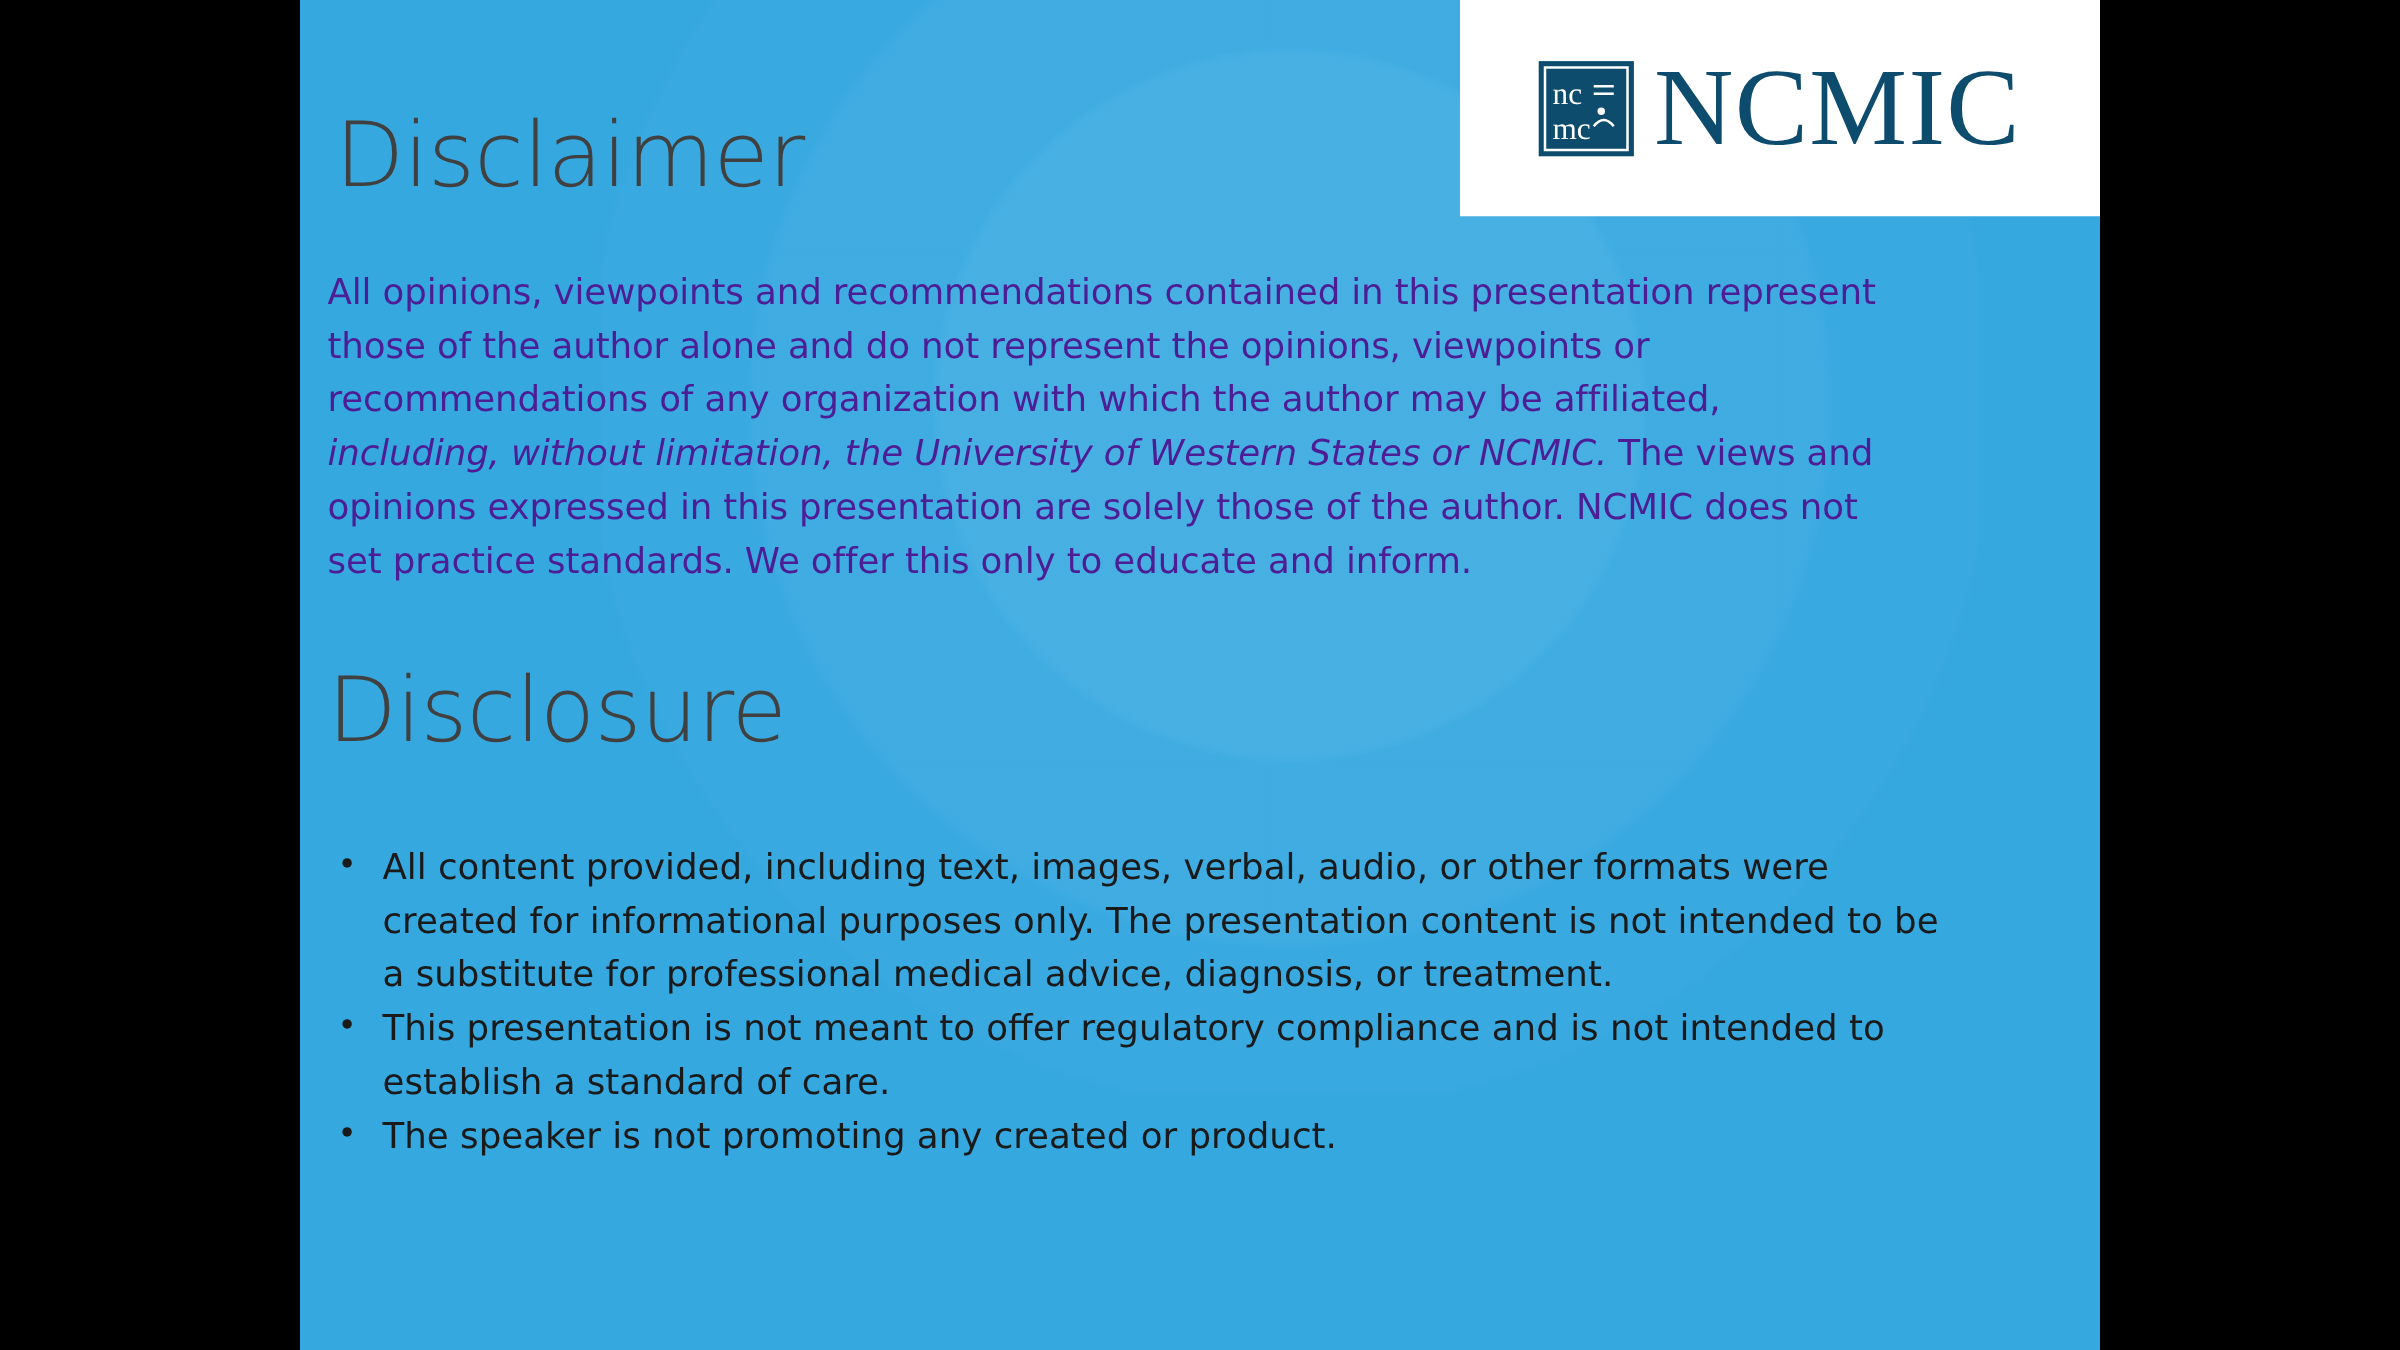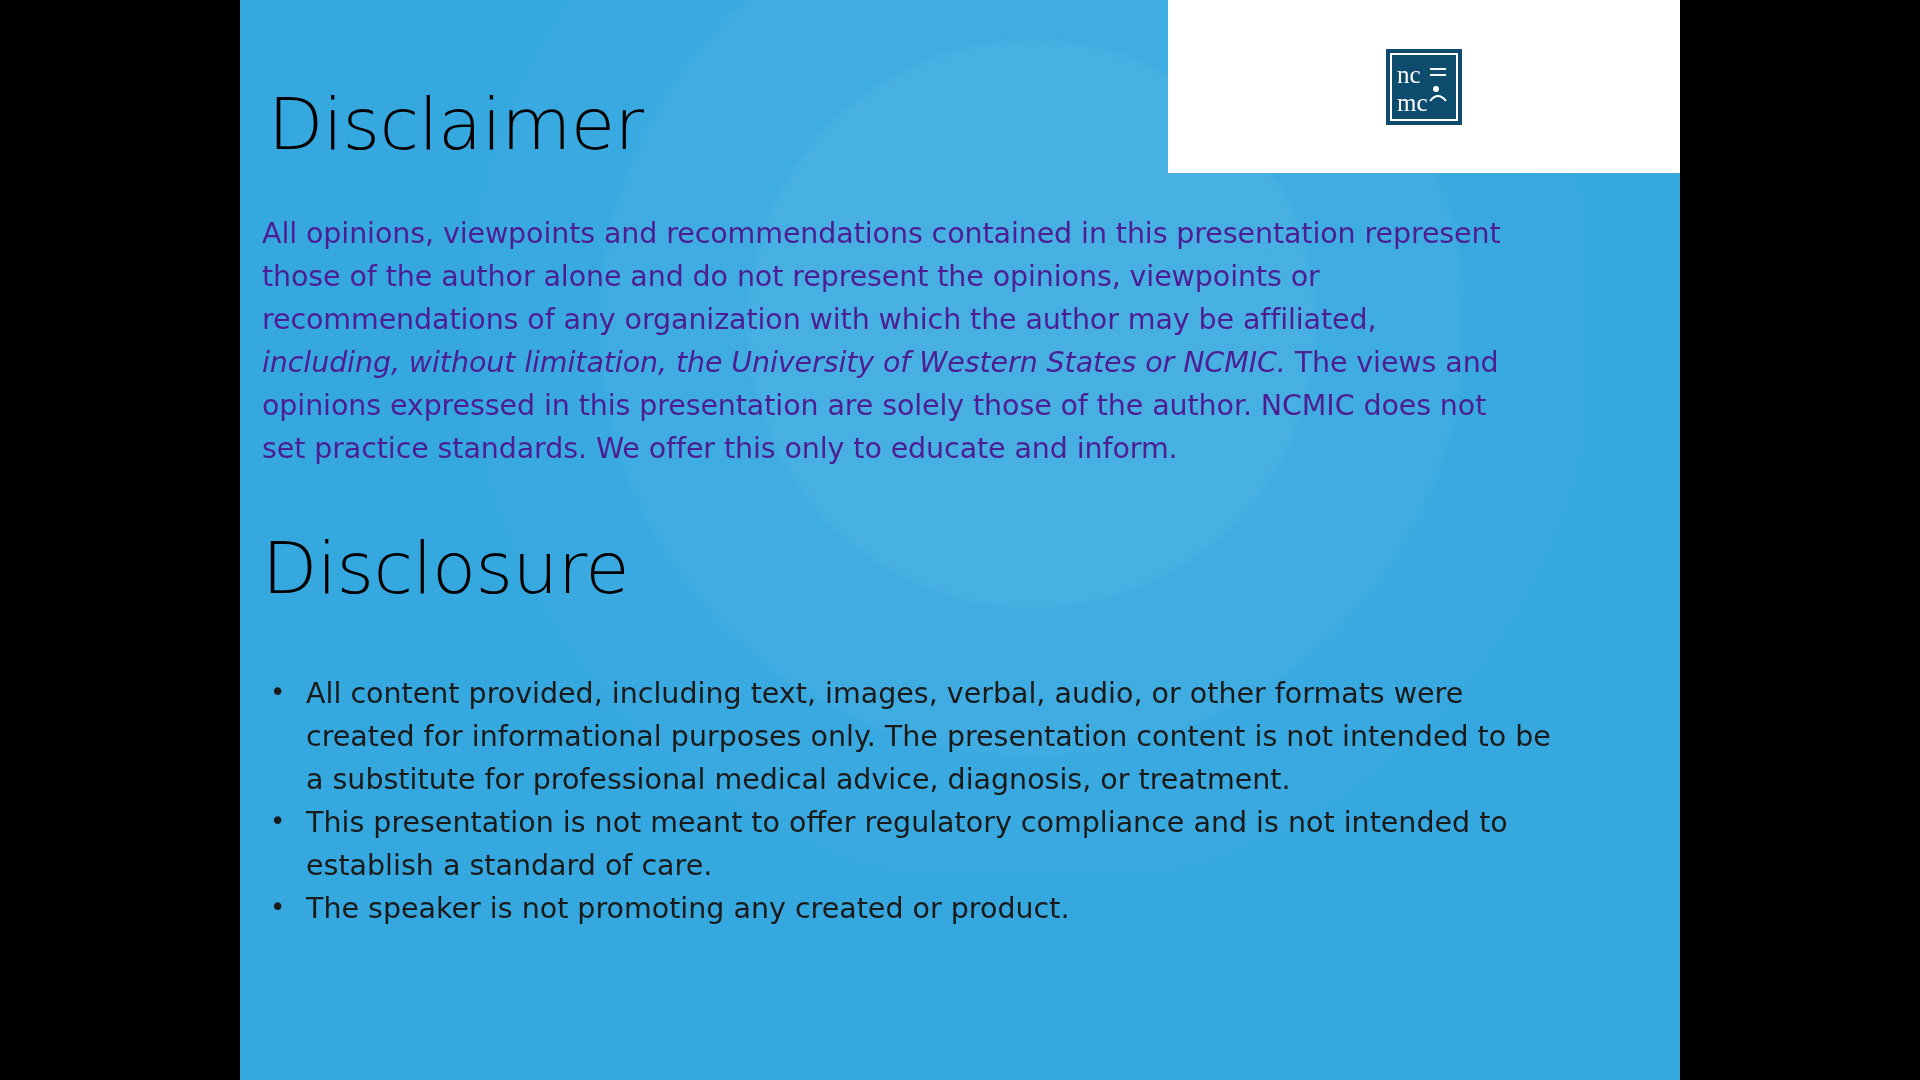--- a/index.html
+++ b/index.html
@@ -70,21 +70,21 @@
     font-family: "Liberation Serif", serif;
     font-size: 88px;
     line-height: 1;
     letter-spacing: 1px;
     font-weight: 400;
     white-space: nowrap;
   }
   .slide-h1 {
     position: absolute;
     left: 28px;
-    color: #000000;
+    color: #404040;
     font-family: "DejaVu Sans", sans-serif;
     font-weight: 300;
     font-size: 72px;
     line-height: 1;
     letter-spacing: -0.5px;
     white-space: nowrap;
   }
   #title-disclaimer { top: 88px; }
   #title-disclosure  { top: 532px; left: 22px; }
 
@@ -141,20 +141,21 @@
         <svg class="mk" viewBox="0 0 76 76" xmlns="http://www.w3.org/2000/svg" aria-hidden="true">
           <rect x="0" y="0" width="76" height="76" fill="#0E4C6E"></rect>
           <rect x="5" y="5" width="66" height="66" fill="none" stroke="#FFFFFF" stroke-width="2"></rect>
           <text x="11" y="34" font-family="Liberation Serif, serif" font-size="25" fill="#FFFFFF">nc</text>
           <text x="11" y="62" font-family="Liberation Serif, serif" font-size="25" fill="#FFFFFF">mc</text>
           <path d="M44 20 h16 M44 26 h16" stroke="#FFFFFF" stroke-width="2"></path>
           <circle cx="50" cy="40" r="3" fill="#FFFFFF"></circle>
           <path d="M44 52 q8 -10 16 0" stroke="#FFFFFF" stroke-width="2" fill="none"></path>
         </svg>
       </span>
+      <span id="logo-word">NCMIC</span>
     </div>
 
     <div class="slide-h1" id="title-disclaimer">Disclaimer</div>
 
     <div id="disclaimer-body">
       <span>All opinions, viewpoints and recommendations contained in this presentation represent those of the author alone and do not represent the opinions, viewpoints or recommendations of any organization with which the author may be affiliated, </span><i>including, without limitation, the University of Western States or NCMIC.</i><span> The views and opinions expressed in this presentation are solely those of the author. NCMIC does not set practice standards. We offer this only to educate and inform.</span>
     </div>
 
     <div class="slide-h1" id="title-disclosure">Disclosure</div>
 

